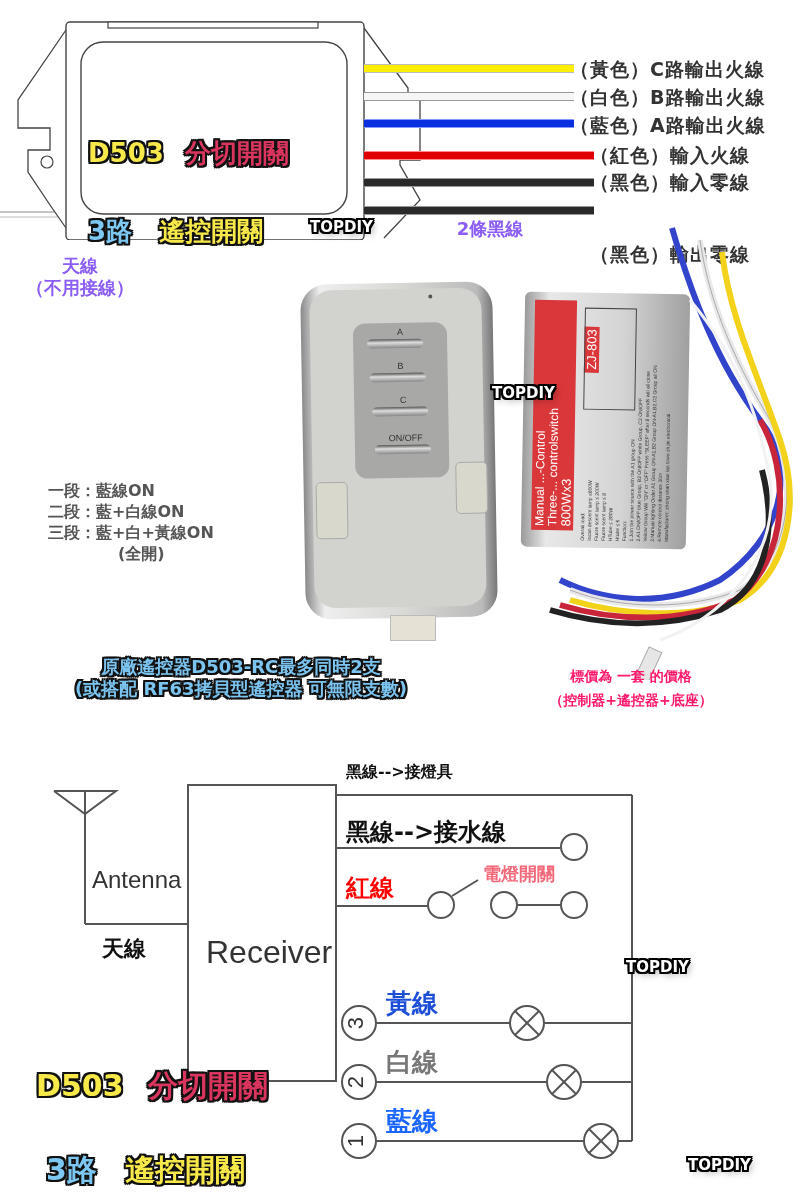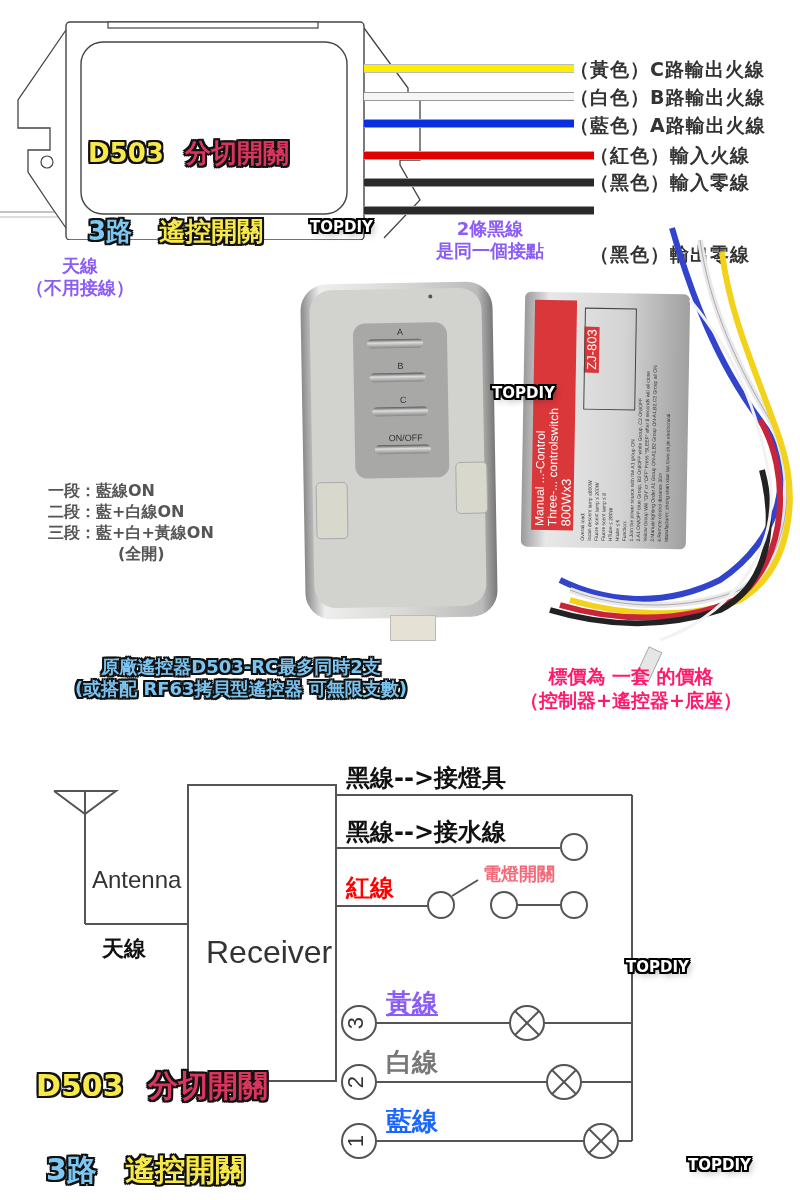--- a/index.html
+++ b/index.html
@@ -7,21 +7,21 @@
   .abs{position:absolute;}
   .wm{position:absolute;font-family:"DejaVu Sans",sans-serif;font-weight:bold;font-size:15px;color:#fff;letter-spacing:0px;
       text-shadow:-2px -2px 0 #000,2px -2px 0 #000,-2px 2px 0 #000,2px 2px 0 #000,0 2px 0 #000,0 -2px 0 #000,2px 0 0 #000,-2px 0 0 #000,3px 4px 6px rgba(0,0,0,.35);}
   .outline{text-shadow:-2px -2px 0 #111,2px -2px 0 #111,-2px 2px 0 #111,2px 2px 0 #111,0 2px 0 #111,0 -2px 0 #111,2px 0 0 #111,-2px 0 0 #111;}
   .title-big{font-family:"DejaVu Sans",sans-serif;font-weight:bold;font-size:26px;line-height:30px;white-space:nowrap;margin-top:48px;}
   .wire-label{position:absolute;font-family:"DejaVu Sans",sans-serif;font-weight:bold;font-size:19px;color:#333;white-space:nowrap;letter-spacing:1px;}
   .gray-note{font-family:"DejaVu Sans",sans-serif;font-weight:bold;color:#8b5cf6;font-size:18px;line-height:22px;text-align:center;}
   .stage-line{font-weight:bold;font-size:16px;color:#555;line-height:21px;white-space:nowrap;}
   .blue-out{color:#7cc4f0;font-weight:bold;font-size:18px;line-height:22px;text-align:center;white-space:nowrap;
      text-shadow:-2px -2px 0 #111,2px -2px 0 #111,-2px 2px 0 #111,2px 2px 0 #111,0 2px 0 #111,0 -2px 0 #111,2px 0 0 #111,-2px 0 0 #111;}
-  .pink{color:#ff1a6e;font-weight:bold;font-size:19px;line-height:24px;text-align:center;white-space:nowrap;}
+  .pink{color:#ff1a6e;font-weight:bold;font-size:14px;line-height:24px;text-align:center;white-space:nowrap;}
   .schem-label{position:absolute;font-weight:bold;font-size:22px;white-space:nowrap;}
   .remote-btn-label{font-family:"Liberation Sans",sans-serif;font-size:9px;color:#333;text-align:center;}
 </style>
 </head>
 <body>
 
 <svg class="abs" style="left:0;top:0" width="800" height="240" viewBox="0 0 800 240">
 
   <line x1="0" y1="212" x2="70" y2="212" stroke="#888" stroke-width="1"></line>
   <line x1="0" y1="217" x2="70" y2="217" stroke="#bbb" stroke-width="1"></line>
@@ -63,21 +63,20 @@
 <div class="wire-label" style="left:590px;top:170px;"><span>（黑色）</span><span>輸入零線</span></div>
 <div class="wire-label" style="left:590px;top:198px;margin-top:44px;"><span>（黑色）</span><span>輸出零線</span></div>
 
 <div class="abs gray-note" style="left:0;top:255px;width:160px;">
   <div>天線</div>
   <div>（不用接線）</div>
 </div>
 
 <div class="abs gray-note" style="left:400px;top:218px;width:180px;">
   <div>2條黑線</div>
-  <div>是同一個接點</div>
 </div>
 
 <div class="abs" style="left:303px;top:283px;width:192px;height:335px;border-radius:26px;background:linear-gradient(90deg,#8a8a8a,#eee 10%,#d9d9d6 50%,#bbb 92%,#777);transform:rotate(-1deg);">
   <div class="abs" style="left:9px;top:6px;width:172px;height:318px;border-radius:22px;background:#d2d2ce;"></div>
   <div class="abs" style="left:128px;top:12px;width:4px;height:4px;border-radius:50%;background:#555;"></div>
   <div class="abs" style="left:52px;top:40px;width:94px;height:155px;border-radius:12px;background:#a8a8a6;">
     <div class="remote-btn-label" style="position:absolute;left:0;width:94px;top:4px;">A</div>
     <div class="abs" style="left:14px;top:16px;width:56px;height:9px;border-radius:6px;background:linear-gradient(#555,#ddd 40%,#888);"></div>
     <div class="remote-btn-label" style="position:absolute;left:0;width:94px;top:38px;">B</div>
     <div class="abs" style="left:16px;top:50px;width:56px;height:9px;border-radius:6px;background:linear-gradient(#555,#ddd 40%,#888);"></div>
@@ -188,27 +187,27 @@
     <circle cx="601" cy="1141" r="17" fill="#fff"></circle>
     <line x1="589" y1="1129" x2="613" y2="1153"></line>
       <line x1="613" y1="1129" x2="589" y2="1153"></line>
     <line x1="618" y1="1141" x2="632" y2="1141"></line>
   </g>
 </svg>
 
 <div class="abs" style="left:92px;top:866px;font-family:'Liberation Sans',sans-serif;font-size:24px;color:#333;">Antenna</div>
 <div class="schem-label" style="left:102px;top:934px;color:#111;">天線</div>
 <div class="abs" style="left:206px;top:934px;font-family:'Liberation Sans',sans-serif;font-size:32px;color:#333;">Receiver</div>
-<div class="schem-label" style="left:346px;top:762px;color:#111;font-size:24px;">黑線--&gt;接燈具</div>
+<div class="schem-label" style="left:346px;top:762px;color:#111;font-size:16px;">黑線--&gt;接燈具</div>
 <div class="schem-label" style="left:346px;top:816px;color:#111;font-size:24px;">黑線--&gt;接水線</div>
 <div class="schem-label" style="left:346px;top:872px;color:#ff0000;font-size:24px;">紅線</div>
 <div class="schem-label" style="left:483px;top:862px;color:#f26a7a;font-size:18px;">電燈開關</div>
 
 <div class="abs" style="left:350px;top:1010px;font-family:'Liberation Sans',sans-serif;font-size:22px;color:#333;transform:rotate(-90deg);">3</div>
-<div class="schem-label" style="left:386px;top:986px;color:#8b5cf6;font-size:26px;text-decoration:underline;">黃線</div>
+<div class="schem-label" style="left:386px;top:986px;color:#1d4ed8;font-size:26px;">黃線</div>
 <div class="abs" style="left:350px;top:1069px;font-family:'Liberation Sans',sans-serif;font-size:22px;color:#333;transform:rotate(-90deg);">2</div>
 <div class="schem-label" style="left:386px;top:1045px;color:#777;font-size:26px;">白線</div>
 <div class="abs" style="left:350px;top:1128px;font-family:'Liberation Sans',sans-serif;font-size:22px;color:#333;transform:rotate(-90deg);">1</div>
 <div class="schem-label" style="left:386px;top:1104px;color:#1a66ff;font-size:26px;">藍線</div>
 
 <div class="abs" style="left:36px;top:1020px;">
   <div class="title-big outline" style="font-size:30px;line-height:36px;">
     <span style="color:#f7e94a;">D503</span>
     <span style="color:#d9355e;margin-left:14px;">分切開關</span>
   </div>

